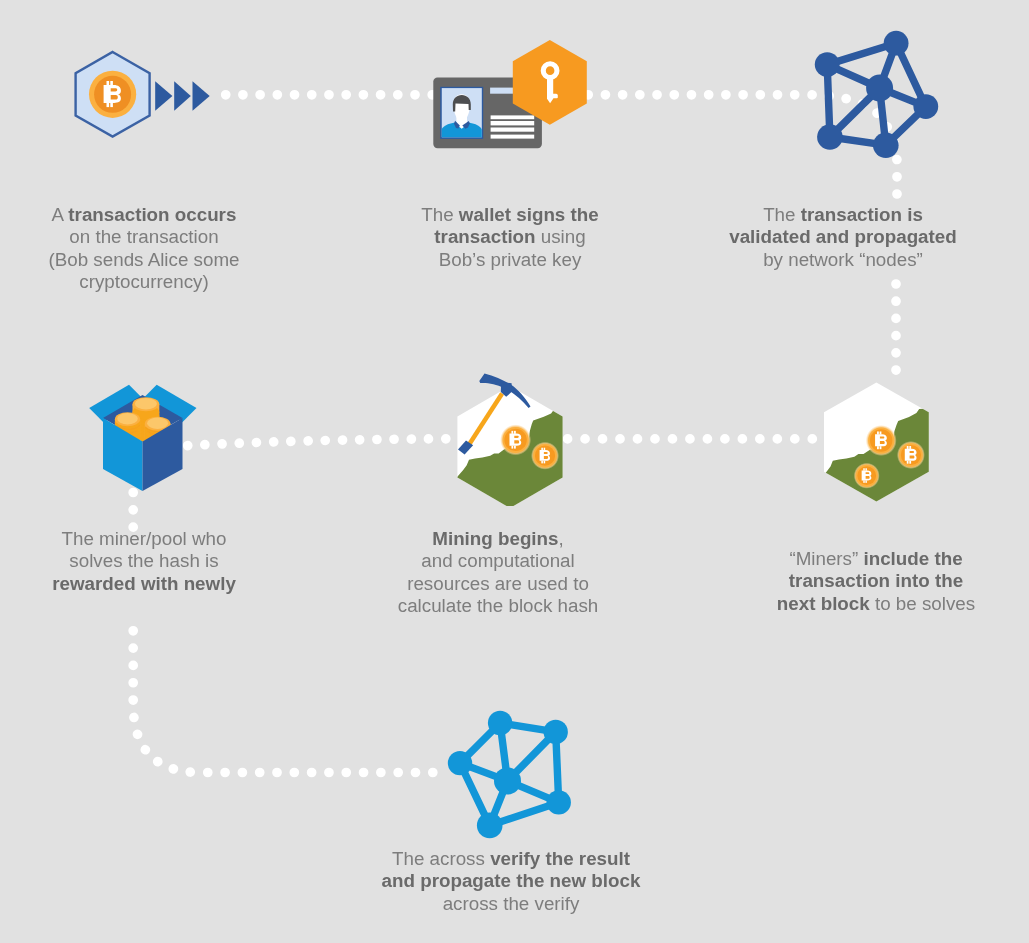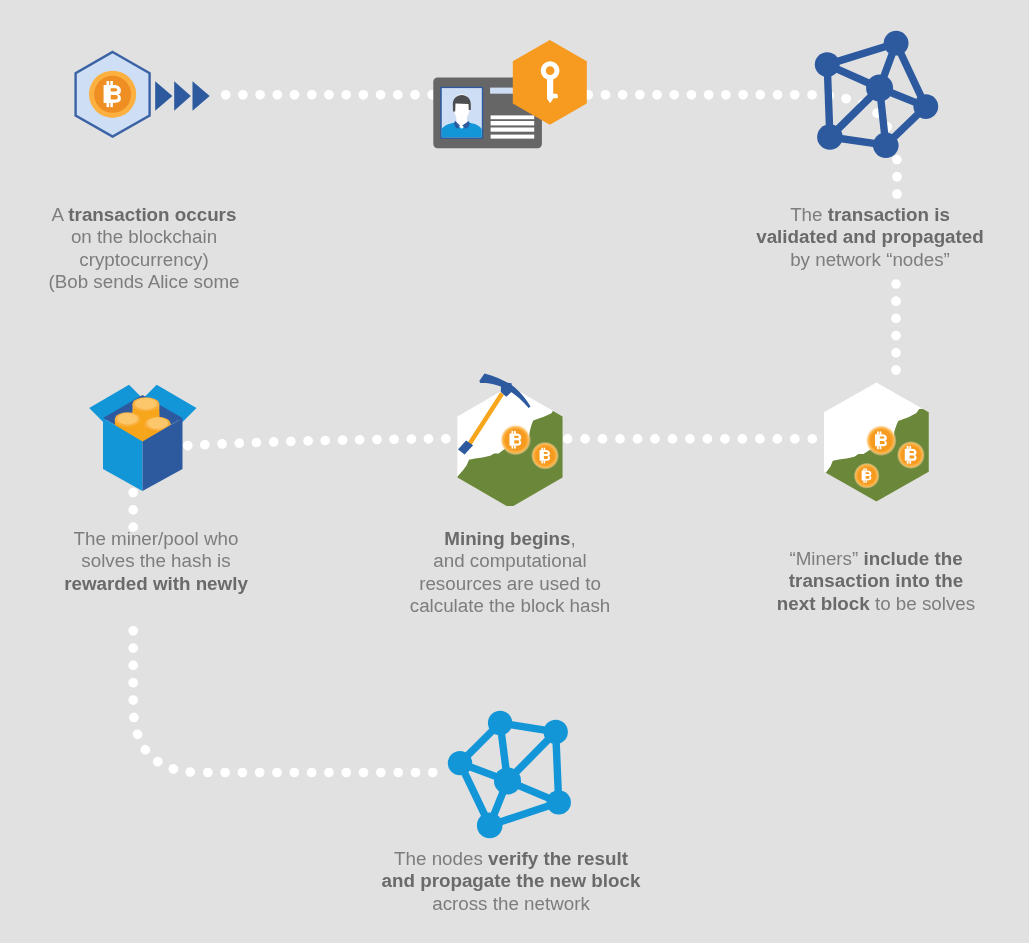--- a/index.html
+++ b/index.html
@@ -272,44 +272,49 @@
         <circle cx="113.7" cy="31.9" r="12.2"></circle>
       <circle cx="18" cy="63.1" r="12.2"></circle>
         <circle cx="65.5" cy="80.9" r="13.5"></circle>
       <circle cx="116.7" cy="102.4" r="12.2"></circle>
         <circle cx="47.7" cy="125.4" r="12.8"></circle>
     </g>
   </svg>
 
   <div class="cap" style="left:12px;top:204px;width:264px">
       <div><span>A </span><b>transaction occurs</b></div>
-      <div><span>on the blockchain</span></div>
+      <div><span>on the transaction</span></div>
+      <div><span>(Bob sends Alice some</span></div>
       <div><span>cryptocurrency)</span></div>
-      <div><span>(Bob sends Alice some</span></div>
-    </div>
-  <div class="cap" style="left:738px;top:204px;width:264px">
+    </div>
+  <div class="cap" style="left:380px;top:204px;width:260px">
+      <div><span>The </span><b>wallet signs the</b></div>
+      <div><b>transaction</b><span> using</span></div>
+      <div><span>Bob’s private key</span></div>
+    </div>
+  <div class="cap" style="left:711px;top:204px;width:264px">
       <div><span>The </span><b>transaction is</b></div>
       <div><b>validated and propagated</b></div>
       <div><span>by network “nodes”</span></div>
     </div>
-  <div class="cap" style="left:24px;top:528px;width:264px">
+  <div class="cap" style="left:12px;top:528px;width:264px">
       <div><span>The miner/pool who</span></div>
       <div><span>solves the hash is</span></div>
       <div><b>rewarded with newly</b></div>
     </div>
-  <div class="cap" style="left:380px;top:528px;width:260px">
+  <div class="cap" style="left:368px;top:528px;width:260px">
       <div><b>Mining begins</b><span>,</span></div>
       <div><span>and computational</span></div>
       <div><span>resources are used to</span></div>
       <div><span>calculate the block hash</span></div>
     </div>
   <div class="cap" style="left:744px;top:548px;width:264px">
       <div><span>“Miners” </span><b>include the</b></div>
       <div><b>transaction into the</b></div>
       <div><b>next block</b><span> to be solves</span></div>
     </div>
   <div class="cap" style="left:346px;top:848px;width:330px">
-      <div><span>The nodes </span><b>verify the result</b></div>
+      <div><span>The across </span><b>verify the result</b></div>
       <div><b>and propagate the new block</b></div>
-      <div><span>across the network</span></div>
+      <div><span>across the verify</span></div>
     </div>
 
 </div>
 
 </body></html>

